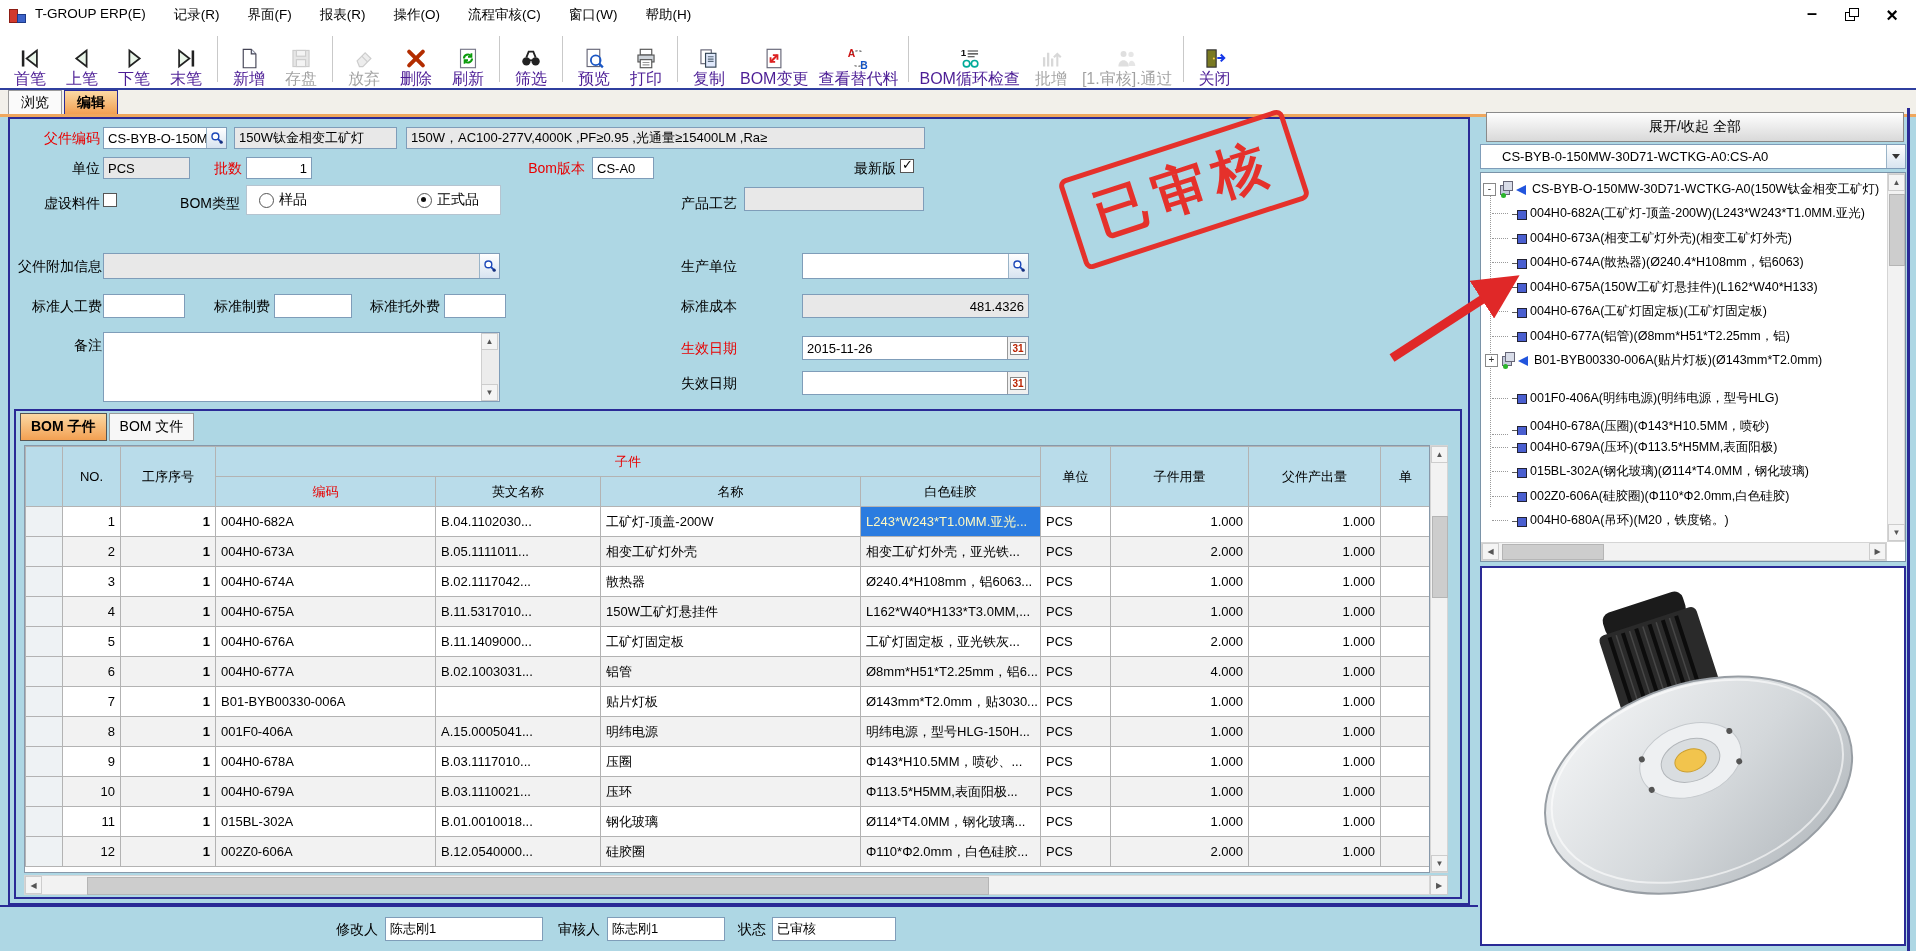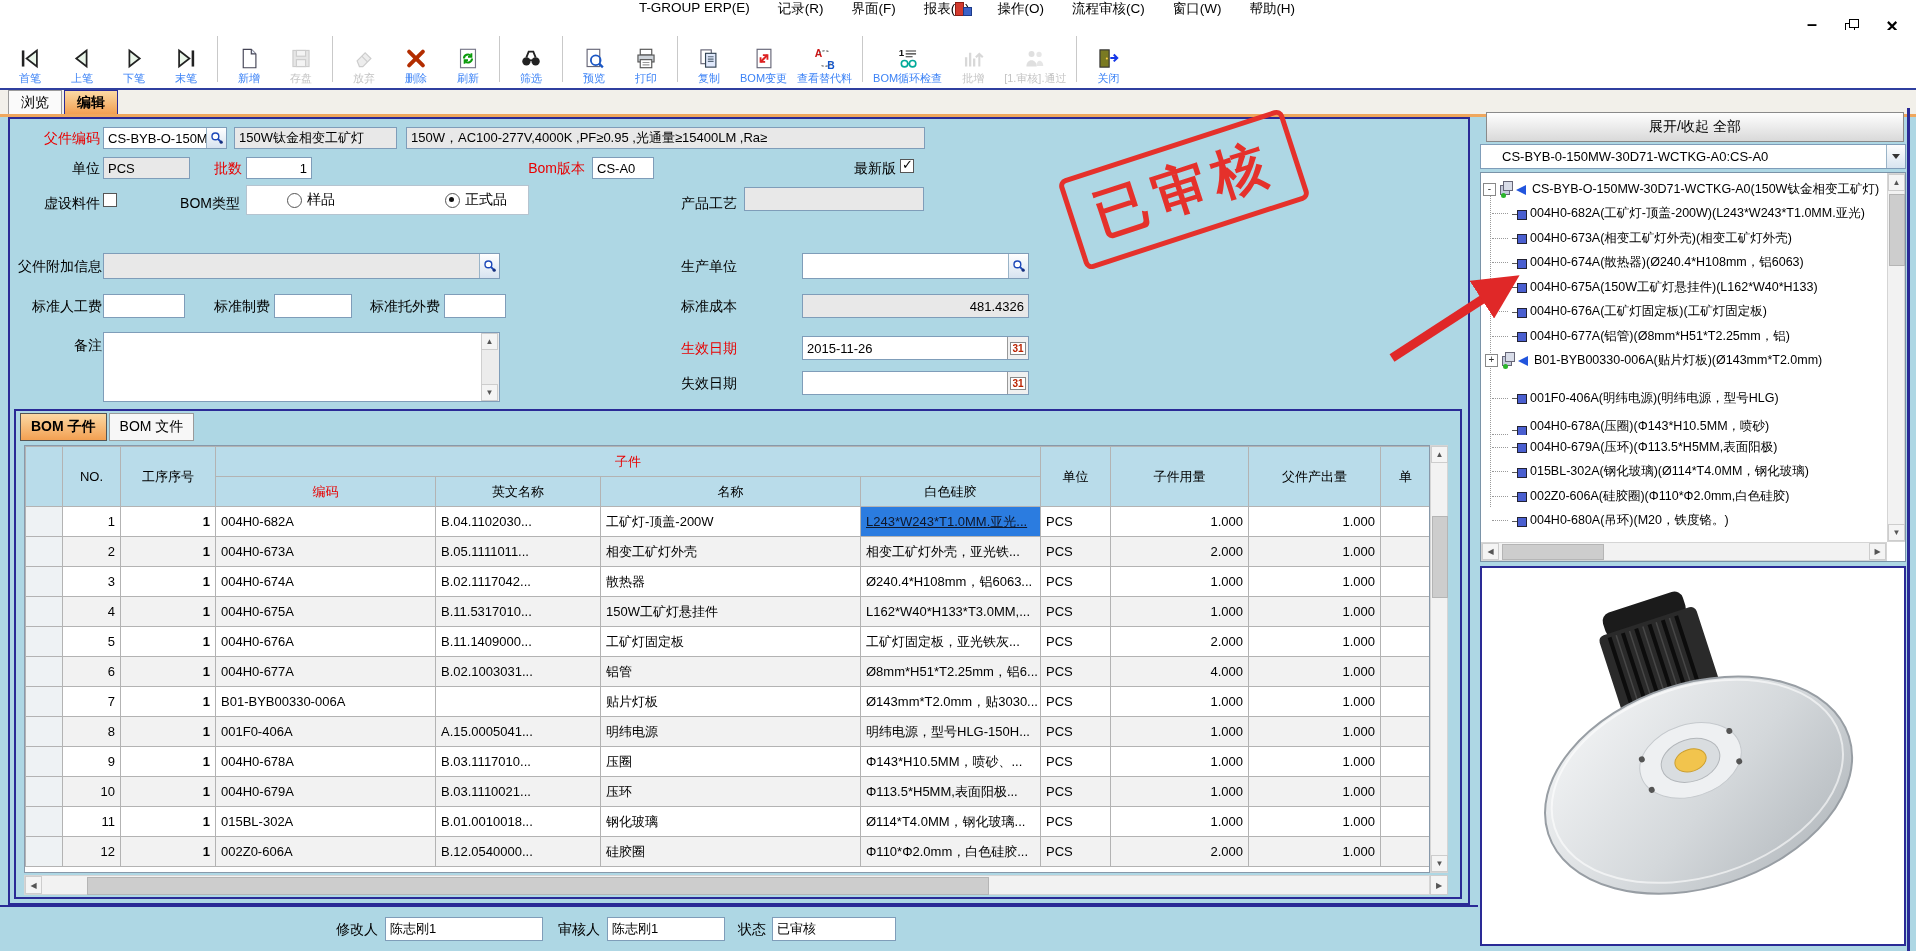--- a/index.html
+++ b/index.html
@@ -1,40 +1,40 @@
 <!DOCTYPE html>
 <html><head>
 <meta charset="utf-8">
 <style>
   html,body{margin:0;padding:0;width:1916px;height:951px;overflow:hidden;
     font-family:"Liberation Sans","DejaVu Sans",sans-serif;background:#aed7e4;position:relative;}
   
   #menubar{position:absolute;left:0;top:0;width:1916px;height:30px;background:#fff;
-    display:flex;align-items:center;padding-left:8px;box-sizing:border-box;font-size:13.5px;flex-direction:column;}
+    display:flex;align-items:center;padding-left:8px;box-sizing:border-box;font-size:13.5px;}
   #menu-items{display:flex;gap:28px;margin-left:10px;}
   .menu-item{color:#000;white-space:nowrap;cursor:default;}
   .app-icon{width:17px;height:17px;position:relative;}
   .app-icon .sq{position:absolute;display:block;}
   .app-icon .r{left:1px;top:2px;width:7px;height:12px;background:#d23a2e;border:1px solid #8d1d14;}
   .app-icon .b{left:9px;top:7px;width:7px;height:7px;background:#3c62c8;border:1px solid #1d3a88;}
   #win-controls{margin-left:auto;display:flex;gap:24px;padding-right:16px;align-items:center;}
   .wc{width:16px;height:16px;display:inline-flex;align-items:center;justify-content:center;
       font-weight:bold;color:#000;font-size:16px;cursor:default;position:relative;}
   .minimize-icon::after{content:"–";font-size:18px;position:relative;top:-2px;}
   .close-icon::after{content:"×";font-size:20px;}
   .restore-icon .rs-a{position:absolute;left:5px;top:1px;width:8px;height:7px;border:1.5px solid #000;background:#fff;}
   .restore-icon .rs-b{position:absolute;left:1px;top:5px;width:8px;height:7px;border:1.5px solid #000;background:#fff;}
   
   #toolbar{position:absolute;left:0;top:30px;width:1916px;height:60px;background:#fff;
     border-bottom:2px solid #2f3f9f;display:flex;align-items:center;padding-left:4px;box-sizing:border-box;}
   .tbtn{display:flex;flex-direction:column;align-items:center;justify-content:flex-end;
     min-width:42px;height:54px;padding:0 5px;cursor:default;}
   .tbtn .ticon{height:26px;display:flex;align-items:center;}
   .tbtn .ticon svg{width:24px;height:23px;}
-  .tbtn .tlabel{font-size:11px;color:#3b82f6;white-space:nowrap;line-height:15px;}
+  .tbtn .tlabel{font-size:16px;color:#4c1d95;white-space:nowrap;line-height:15px;}
   .tbtn.disabled{filter:grayscale(1);opacity:.45;}
   .tsep{width:1px;height:46px;background:#c9c9c9;margin:0 5px;}
   
   #tabstrip{position:absolute;left:0;top:90px;width:1916px;height:27px;background:#f2f0ea;
     border-bottom:3px solid #efa75d;box-sizing:border-box;display:flex;align-items:flex-end;padding-left:8px;}
   .vtab{height:23px;padding:0 12px;display:flex;align-items:center;font-size:14px;background:#fafafa;
     border:1px solid #9a9a9a;border-bottom:none;margin-right:2px;cursor:default;}
   .vtab.active{background:linear-gradient(#fcd9a4,#f2a052);font-weight:bold;border:1px solid #2a2a96;border-bottom:none;}
   
   #main-left{position:absolute;left:8px;top:117px;width:1462px;height:788px;background:#aed7e4;
@@ -47,21 +47,21 @@
   .fval{flex:1;padding:0 4px;overflow:hidden;white-space:nowrap;}
   .fval.num{text-align:right;}
   .mag-btn{width:19px;align-self:stretch;border-left:1px solid #9ab4c8;display:flex;align-items:center;
     justify-content:center;background:linear-gradient(#ffffff,#d7e3f0);cursor:pointer;}
   .mag-btn svg{width:14px;height:14px;}
   .cal-btn{width:20px;align-self:stretch;border-left:1px solid #999;background:#f0f0f0;display:flex;
     align-items:center;justify-content:center;font-size:10px;font-weight:bold;color:#bb2200;cursor:pointer;}
   .cal-btn::after{content:"31";border:1px solid #888;background:#fff;padding:0 1px;line-height:11px;}
   .checkbox{position:absolute;width:14px;height:14px;background:#fff;border:1px solid #555;box-sizing:border-box;cursor:pointer;}
   .checkbox.checked::after{content:"✓";position:absolute;left:1px;top:-3px;font-size:13px;font-weight:bold;color:#000;}
-  .groupbox{position:absolute;background:#fff;border:1px solid #b5c4d0;display:flex;align-items:center;padding-left:28px;}
+  .groupbox{position:absolute;background:#fff;border:1px solid #b5c4d0;display:flex;align-items:center;}
   .radio-opt{display:flex;align-items:center;gap:5px;margin-left:12px;cursor:pointer;}
   .radio-opt:nth-child(2){margin-left:110px;}
   .radio{width:13px;height:13px;border:1px solid #555;border-radius:50%;background:#fff;position:relative;}
   .radio.sel::after{content:"";position:absolute;left:3px;top:3px;width:5px;height:5px;border-radius:50%;background:#111;}
   .rlabel{font-size:14px;}
   .remark-area{position:absolute;background:#fff;border:1px solid #7f9db9;box-sizing:border-box;}
   .rscroll{position:absolute;right:0;top:0;bottom:0;width:17px;background:#ececec;border-left:1px solid #cfcfcf;}
   .sb-btn{position:absolute;width:17px;height:17px;background:#f4f4f4;border:1px solid #cdcdcd;
     box-sizing:border-box;display:flex;align-items:center;justify-content:center;font-size:8px;color:#555;cursor:pointer;}
   
@@ -78,21 +78,21 @@
     border:1px solid #8899aa;overflow:hidden;box-sizing:border-box;}
   table.grid{border-collapse:collapse;table-layout:fixed;width:1405px;font-size:13px;}
   table.grid th,table.grid td{border:1px solid #b3b3b3;padding:0 5px;overflow:hidden;white-space:nowrap;box-sizing:border-box;}
   table.grid th{background:#b9dcea;font-weight:normal;text-align:center;height:30px;}
   th.red{color:#e80000;}
   table.grid td{height:30px;background:#fff;}
   table.grid tr:nth-child(even) td{background:#f2f2f2;}
   td.td-sel{background:#eef2f4 !important;}
   td.td-no,td.td-qty,td.td-pqty{text-align:right;}
   td.td-seq{text-align:right;font-weight:bold;}
-  td.selcell{background:#2b7ce0 !important;color:#0f172a;text-decoration:underline;}
+  td.selcell{background:#2b7ce0 !important;color:#fef9c3;}
   .vscroll{position:absolute;left:1414px;top:34px;width:18px;height:428px;background:#f2f2f2;border:1px solid #d5d5d5;box-sizing:border-box;}
   .vscroll .thumb{position:absolute;left:1px;top:70px;width:14px;height:80px;background:#cdcdcd;border:1px solid #b5b5b5;}
   .hscroll{position:absolute;left:8px;top:464px;width:1406px;height:20px;background:#f2f2f2;border:1px solid #d5d5d5;box-sizing:border-box;}
   .hscroll .thumb{position:absolute;left:62px;top:1px;width:900px;height:16px;background:#cdcdcd;border:1px solid #b5b5b5;}
   #hstep{position:absolute;left:1414px;top:464px;width:18px;height:20px;}
   
   #expand-btn{position:absolute;left:1486px;top:112px;width:416px;height:28px;background:linear-gradient(#fefefe,#d9d9d9);
     border:1px solid #8a8a8a;display:flex;align-items:center;justify-content:center;font-size:14px;cursor:pointer;}
   #tree-dd{position:absolute;left:1480px;top:144px;width:426px;height:25px;background:#fff;border:1px solid #7f9db9;
     box-sizing:border-box;display:flex;align-items:center;font-size:13px;}

